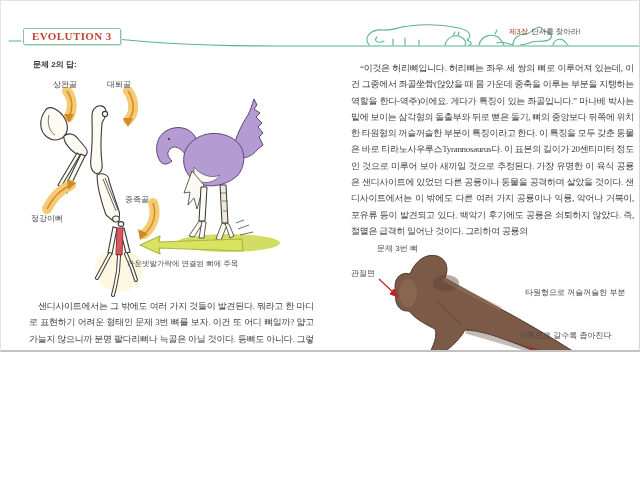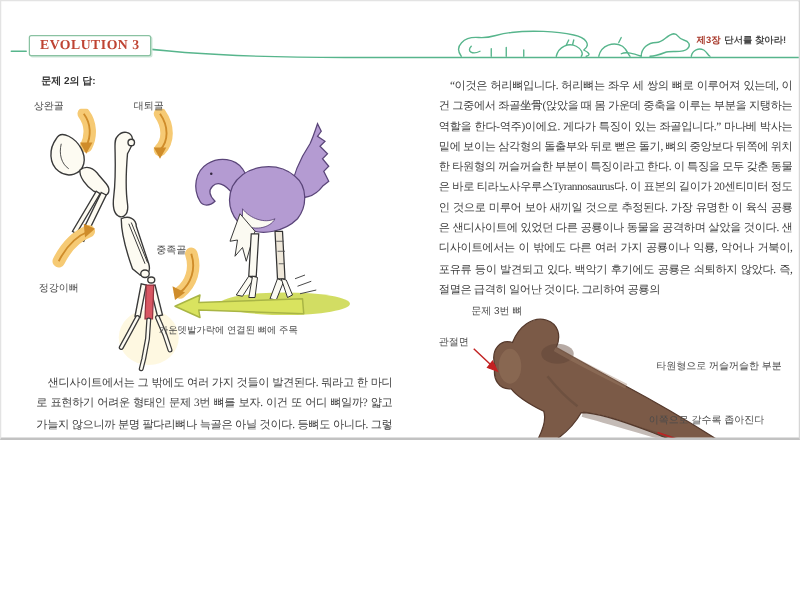--- a/index.html
+++ b/index.html
@@ -4,21 +4,21 @@
 <style>
   html,body{margin:0;padding:0;background:#ffffff;}
   #stage{position:relative;width:640px;height:352px;background:#ffffff;overflow:hidden;
          border:1px solid #e3e3e3;border-bottom:2px solid #c2c2c2;border-right:1px solid #d6d6d6;
          box-sizing:border-box;font-family:"Liberation Sans",sans-serif;}
   .abs{position:absolute;}
   
   #evo-tab{left:22px;top:27px;z-index:3;background:#fff;border:1.4px solid #8ac2a2;border-radius:2px;
            padding:1px 8px 2px 8px;color:#bf4433;font-family:"Liberation Serif",serif;
            font-weight:bold;font-size:11px;letter-spacing:.4px;box-shadow:1px 1px 0 #cfe7da;}
-  #chapter-head{right:10px;top:26px;z-index:3;font-size:7.5px;font-weight:bold;text-align:right;width:120px;}
+  #chapter-head{right:10px;top:26px;z-index:3;font-size:7.5px;font-weight:normal;width:120px;}
   #chapter-head .chap{color:#a8392b;margin-right:3px;}
   #chapter-head .titl{color:#4a4a4a;}
   
   .hand{font-size:8px;color:#4a4a4a;z-index:4;line-height:10px;white-space:nowrap;}
   
   .bodytext{font-family:"Liberation Serif","DejaVu Serif",serif;font-size:9px;line-height:16.3px;
             color:#3b3b3b;text-align:justify;word-break:break-all;letter-spacing:-0.3px;text-indent:1em;z-index:2;}
   .pagenum{font-size:8px;color:#9a9a9a;z-index:3;}
   .credit{font-size:7.8px;color:#4a4a4a;line-height:13px;z-index:4;white-space:nowrap;}
   svg{display:block;}
@@ -43,23 +43,23 @@
   </svg>
 
   <div id="evo-tab" class="abs">
     <span>EVOLUTION 3</span>
   </div>
   <div id="chapter-head" class="abs">
     <span class="chap">제3장</span><span class="titl">단서를 찾아라!</span>
   </div>
 
   <div class="abs hand" style="left:32px;top:59px;font-weight:bold;color:#333">문제 2의 답:</div>
-  <div class="abs hand" style="left:26px;top:79px">상완골</div>
+  <div class="abs hand" style="left:52px;top:79px">상완골</div>
   <div class="abs hand" style="left:106px;top:79px">대퇴골</div>
-  <div class="abs hand" style="left:30px;top:225px">정강이뻐</div>
+  <div class="abs hand" style="left:30px;top:213px">정강이뻐</div>
   <div class="abs hand" style="left:124px;top:194px">중족골</div>
 
 
   <svg class="abs" style="left:30px;top:86px;z-index:2" width="155" height="225" viewBox="0 0 155 225">
 
     <g>
       <path d="M36,4 C42,12 42,22 38,30" stroke="#f6ca74" stroke-width="10" fill="none" stroke-linecap="round"></path>
       <path d="M36,4 C42,12 42,22 38,30" stroke="#cf8c2a" stroke-width="1.5" fill="none"></path>
       <polygon points="33,27 43,27 38,36" fill="#cf8c2a"></polygon>
     </g>

